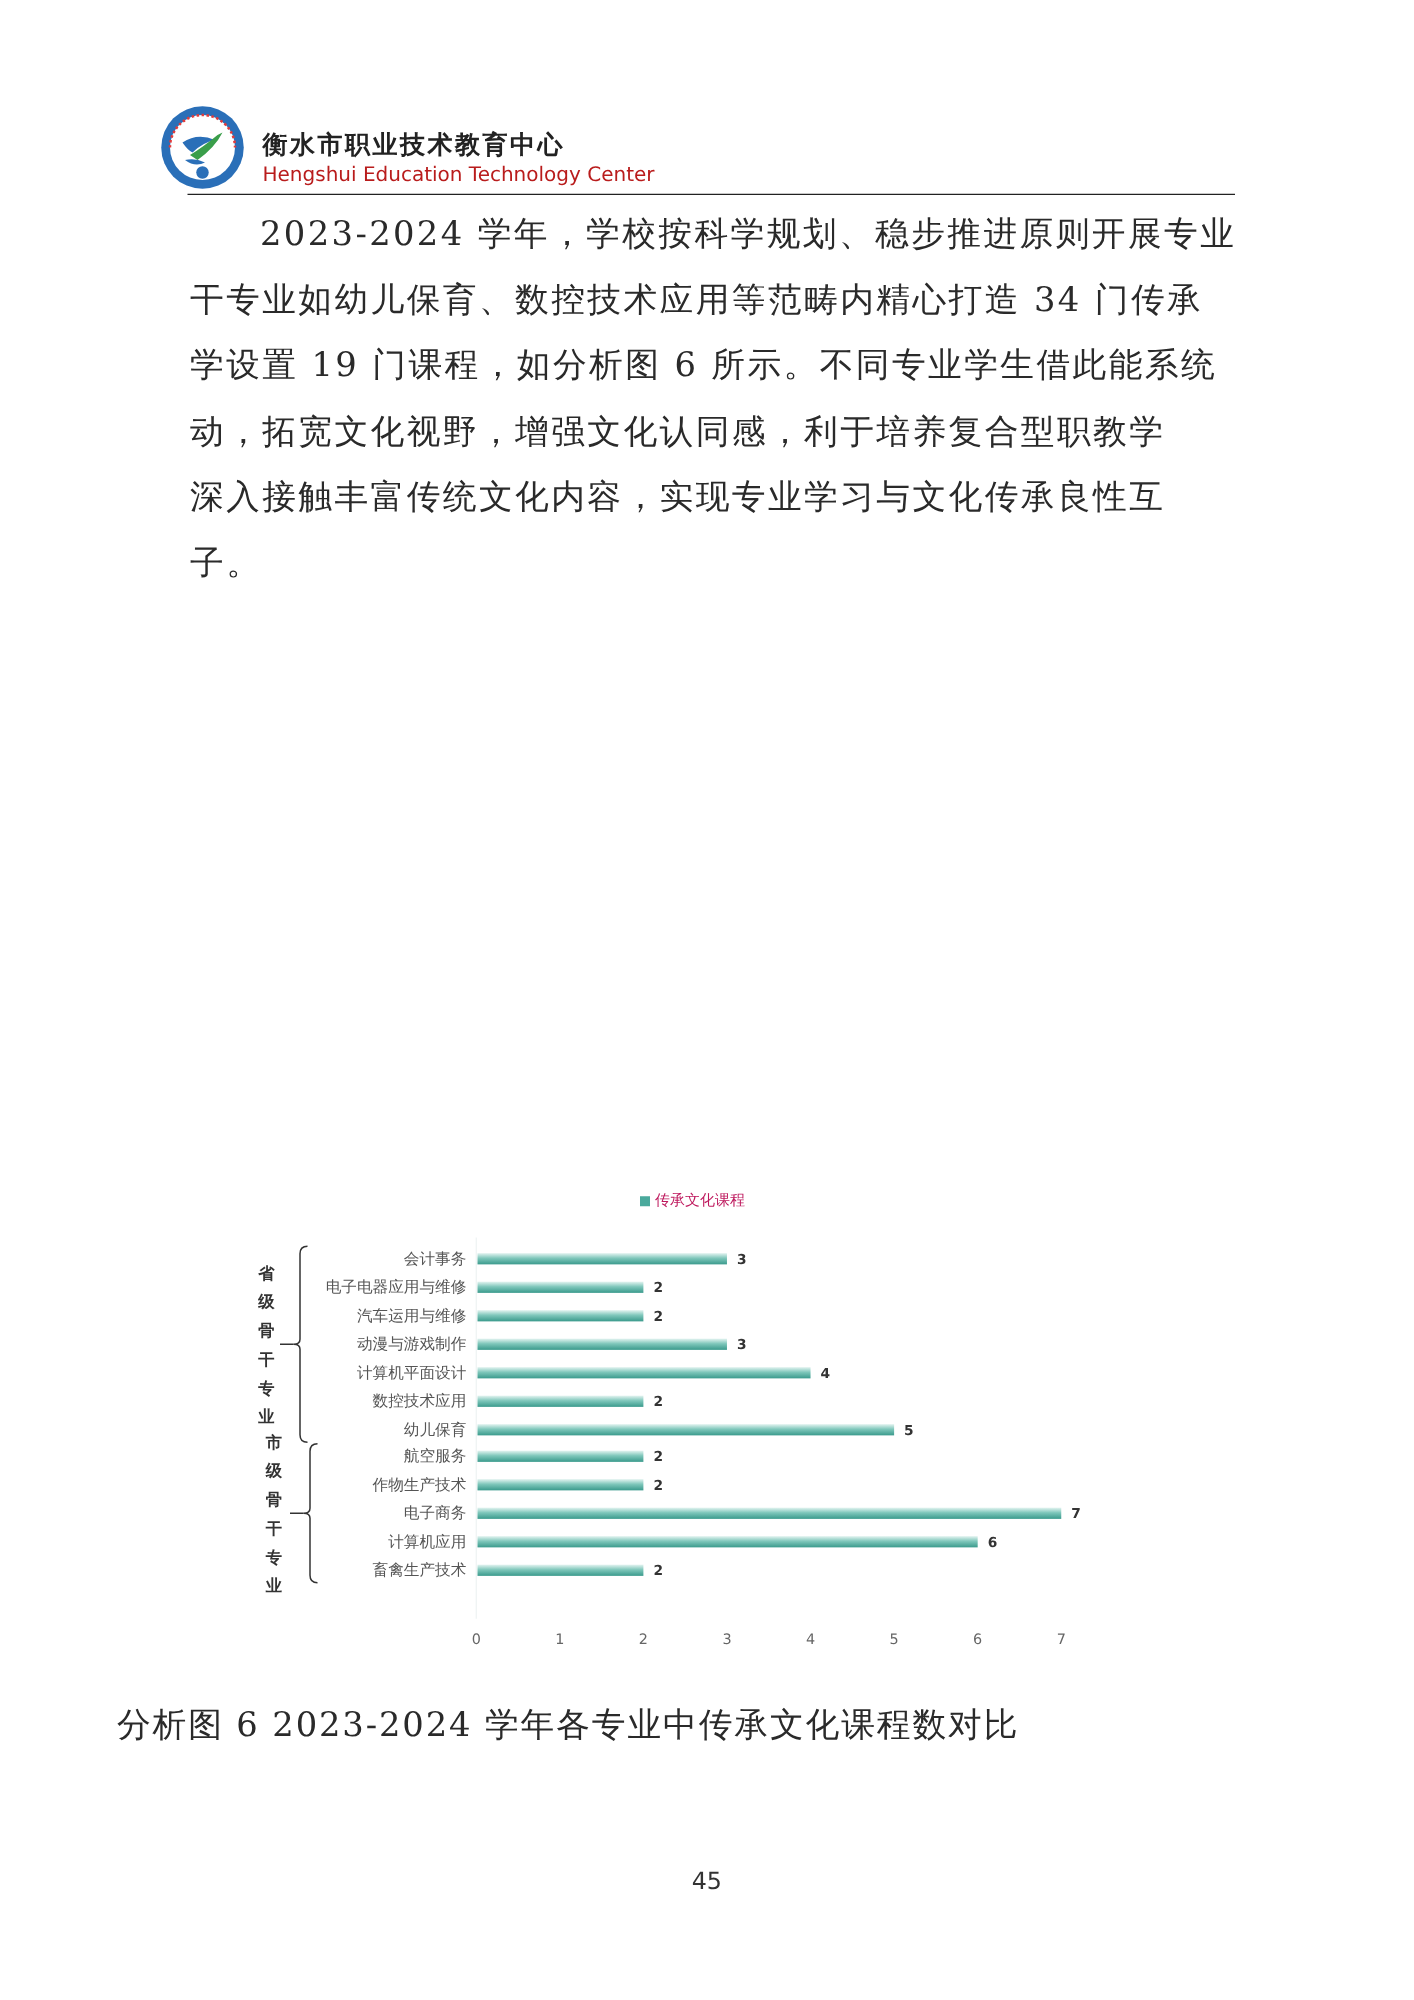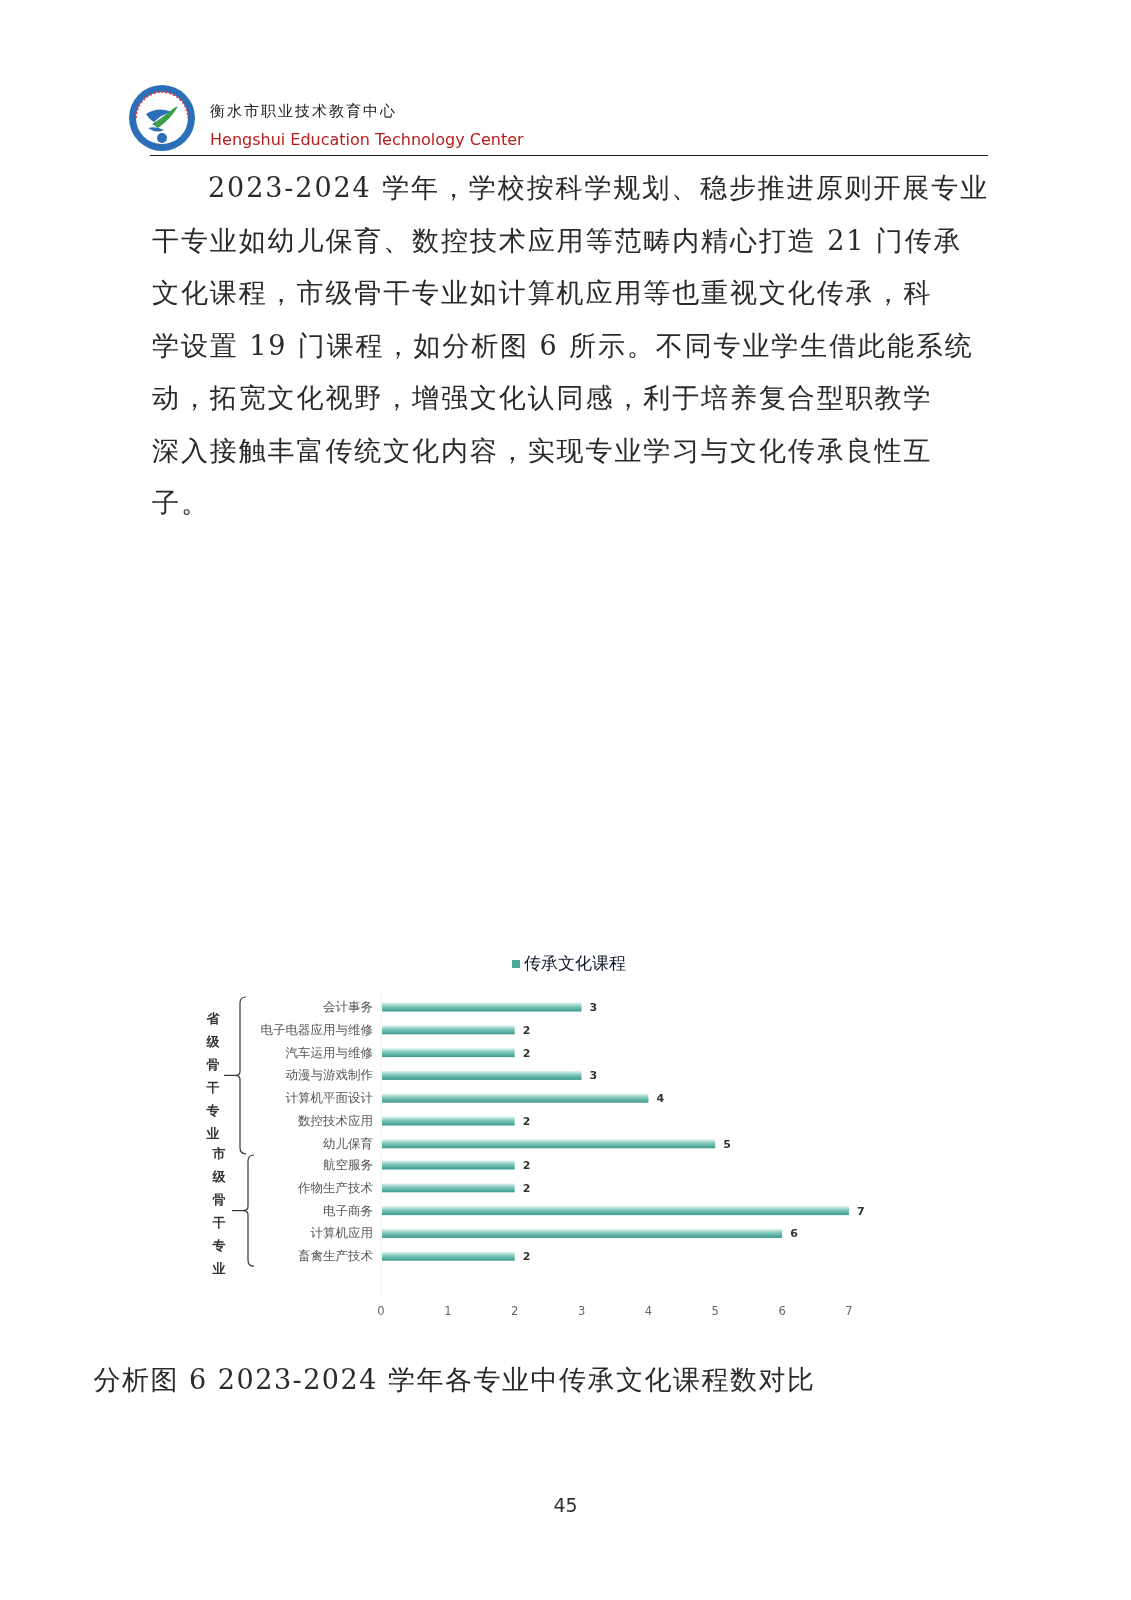--- a/index.html
+++ b/index.html
@@ -1,36 +1,36 @@
 <!DOCTYPE html>
 <html><head>
 <meta charset="utf-8">
 <style>
   html, body { margin:0; padding:0; background:#ffffff; }
   body { width:1131px; height:1600px; position:relative; overflow:hidden;
          font-family:"DejaVu Serif", "Liberation Serif", serif; color:#1a1a1a; }
   .header { position:absolute; left:128px; top:84px; width:860px; height:80px; }
   .logo { position:absolute; left:0; top:0; width:68px; height:68px; }
   .org-cn { position:absolute; left:82px; top:18px; font-family:"DejaVu Sans", sans-serif;
-            font-size:15px; font-weight:normal; letter-spacing:2px; color:#222; }
+            font-size:20px; font-weight:bold; letter-spacing:2px; color:#222; }
   .org-en { position:absolute; left:82px; top:46px; font-family:"DejaVu Sans", sans-serif;
             font-size:16px; color:#b91c1c; }
   .rule { position:absolute; left:150px; top:155px; width:838px; height:0; border-top:1.5px solid #222; }
 
   .body-text { position:absolute; left:152px; top:162px; width:832px; }
   .para { font-size:27px; line-height:52.5px; letter-spacing:1.9px; margin:0; text-align:justify;
           color:#2a2a2a; }
   .para .line { display:block; white-space:nowrap; }
   .indent { padding-left:56px; }
 
   .chart { position:absolute; left:190px; top:900px; width:720px; height:430px; }
   .chart-title { position:absolute; left:0; width:760px; top:22px; text-align:center;
                  font-family:"DejaVu Sans", sans-serif; font-weight:bold; font-size:16px; color:#404040; }
   .legend { position:absolute; left:322px; top:52px; font-family:"DejaVu Sans", sans-serif;
-            font-size:17px; color:#0f172a; display:flex; align-items:center; gap:4px;justify-content:flex-end; }
+            font-size:12px; color:#be185d; display:flex; align-items:center; gap:4px;justify-content:flex-end; }
   .legend-swatch { width:8px; height:8px; background:#4aa99c; display:inline-block; }
   svg text { font-family:"DejaVu Sans", sans-serif; }
 
   .caption { position:absolute; left:0; width:909px; top:1362px; text-align:center;
              font-size:27px; letter-spacing:1.5px; color:#2a2a2a; }
   .page-num { position:absolute; left:0; width:1131px; top:1494px; text-align:center;
               font-family:"DejaVu Sans", sans-serif; font-size:19px; color:#333; }
 </style>
 </head>
 <body>
@@ -46,22 +46,21 @@
     <path d="M8 34 A26 26 0 0 1 60 34" fill="none" stroke="#e23a3a" stroke-width="2" stroke-dasharray="2 2"></path>
   </svg>
   <div class="org-cn">衡水市职业技术教育中心</div>
   <div class="org-en">Hengshui Education Technology Center</div>
 </div>
 <div class="rule"></div>
 
 <div class="body-text">
   <p class="para">
     <span class="line indent">2023-2024 学年，学校按科学规划、稳步推进原则开展专业</span>
-    <span class="line">干专业如幼儿保育、数控技术应用等范畴内精心打造 21 门传承</span>
-    <span class="line">文化课程，市级骨干专业如计算机应用等也重视文化传承，科</span>
+    <span class="line">干专业如幼儿保育、数控技术应用等范畴内精心打造 34 门传承</span>
     <span class="line">学设置 19 门课程，如分析图 6 所示。不同专业学生借此能系统</span>
     <span class="line">动，拓宽文化视野，增强文化认同感，利于培养复合型职教学</span>
     <span class="line">深入接触丰富传统文化内容，实现专业学习与文化传承良性互</span>
     <span class="line">子。</span>
   </p>
 </div>
 
 <div class="chart">
   <div class="legend">
     <span class="legend-swatch"></span>

